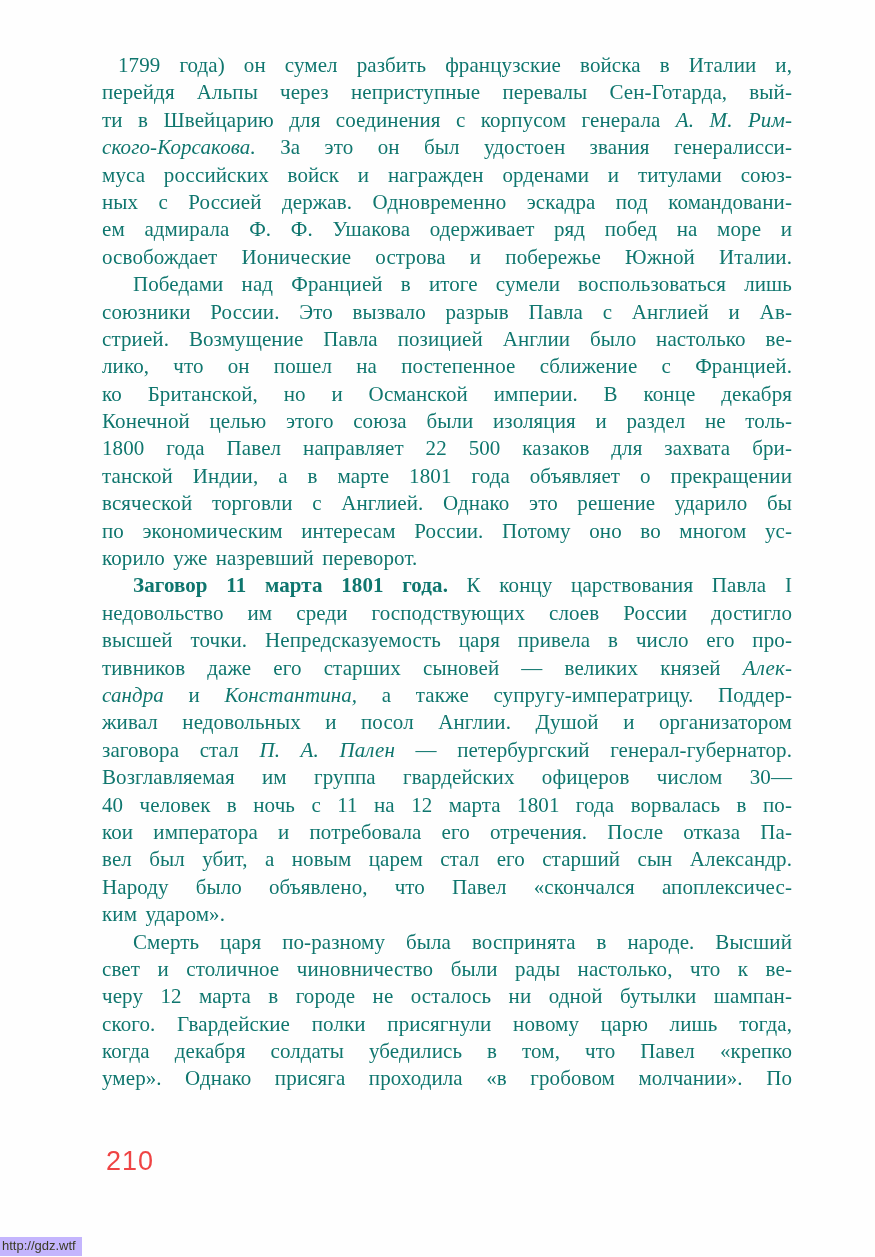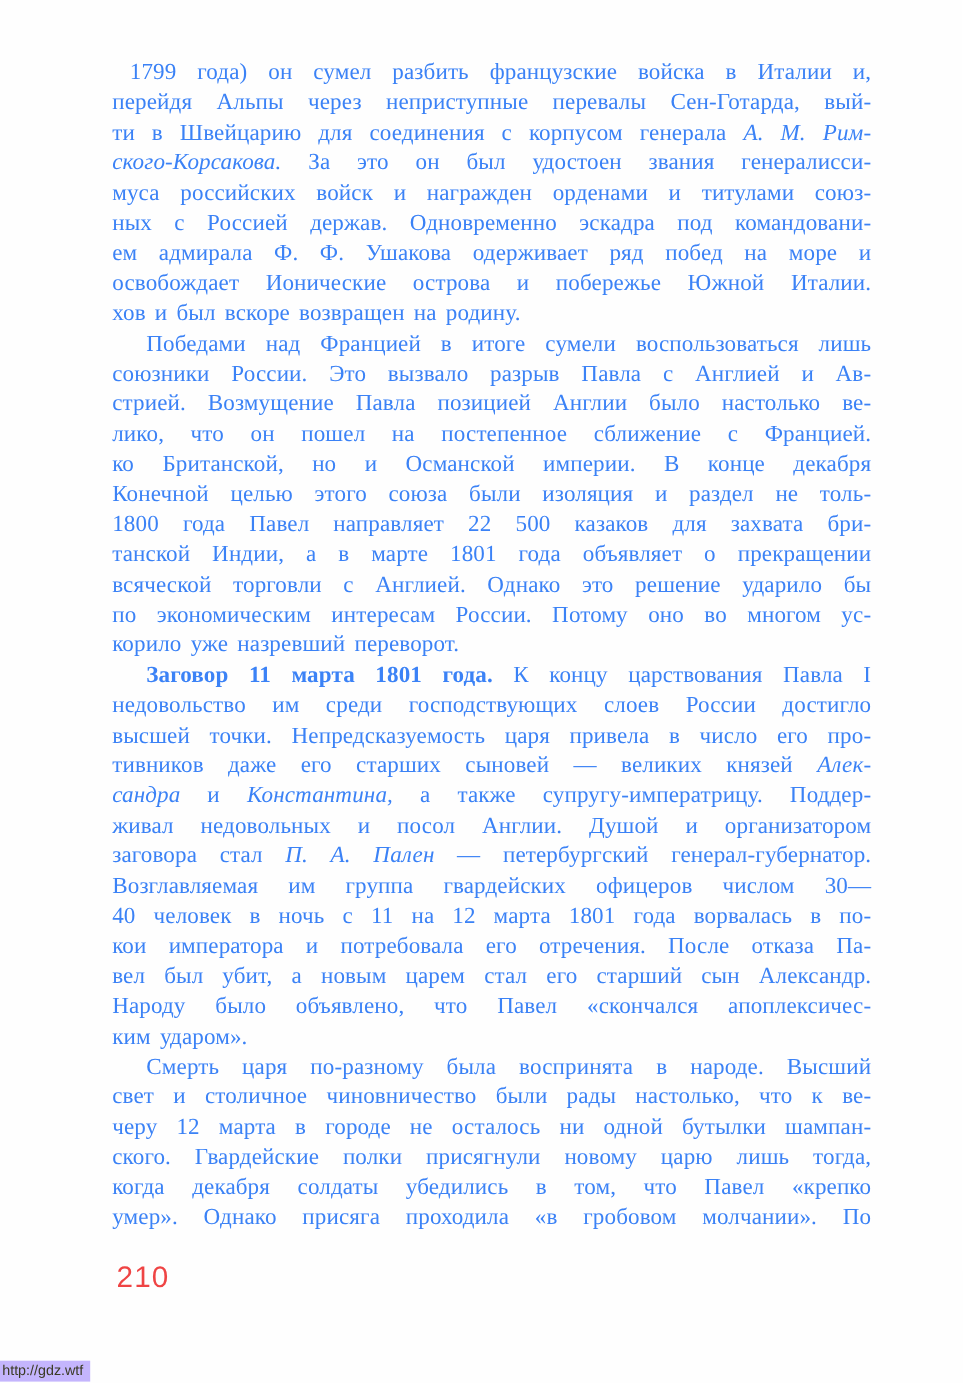--- a/index.html
+++ b/index.html
@@ -50,31 +50,30 @@
     padding: 1px 6px 2px 2px;
     font-family: "Liberation Sans", sans-serif;
     font-size: 13px;
     line-height: 16px;
   }
 </style>
 </head>
 <body>
 
 <div class="page" style="background: rgb(254, 254, 254);">
-  <div class="text-block" style="color: #3b82f6;">
+  <div class="text-block" style="color: #0f766e;">
       <div class="para">
         <div class="line" style="text-indent: 16px;"><span>1799 года) он сумел разбить французские войска в Италии и,</span></div>
         <div class="line"><span>перейдя Альпы через неприступные перевалы Сен-Готарда, вый-</span></div>
         <div class="line"><span>ти в Швейцарию для соединения с корпусом генерала </span><span class="it">А. М. Рим-</span></div>
         <div class="line"><span class="it">ского-Корсакова.</span><span> За это он был удостоен звания генералисси-</span></div>
         <div class="line"><span>муса российских войск и награжден орденами и титулами союз-</span></div>
         <div class="line"><span>ных с Россией держав. Одновременно эскадра под командовани-</span></div>
         <div class="line"><span>ем адмирала Ф. Ф. Ушакова одерживает ряд побед на море и</span></div>
         <div class="line"><span>освобождает Ионические острова и побережье Южной Италии.</span></div>
-        <div class="line noj"><span>хов и был вскоре возвращен на родину.</span></div>
       </div>
       <div class="para">
         <div class="line" style="text-indent: 31px;"><span>Победами над Францией в итоге сумели воспользоваться лишь</span></div>
         <div class="line"><span>союзники России. Это вызвало разрыв Павла с Англией и Ав-</span></div>
         <div class="line"><span>стрией. Возмущение Павла позицией Англии было настолько ве-</span></div>
         <div class="line"><span>лико, что он пошел на постепенное сближение с Францией.</span></div>
         <div class="line"><span>ко Британской, но и Османской империи. В конце декабря</span></div>
         <div class="line"><span>Конечной целью этого союза были изоляция и раздел не толь-</span></div>
         <div class="line"><span>1800 года Павел направляет 22 500 казаков для захвата бри-</span></div>
         <div class="line"><span>танской Индии, а в марте 1801 года объявляет о прекращении</span></div>

